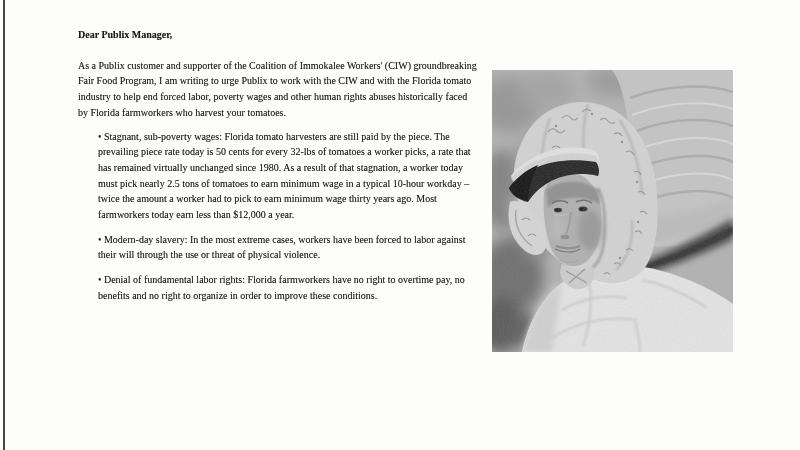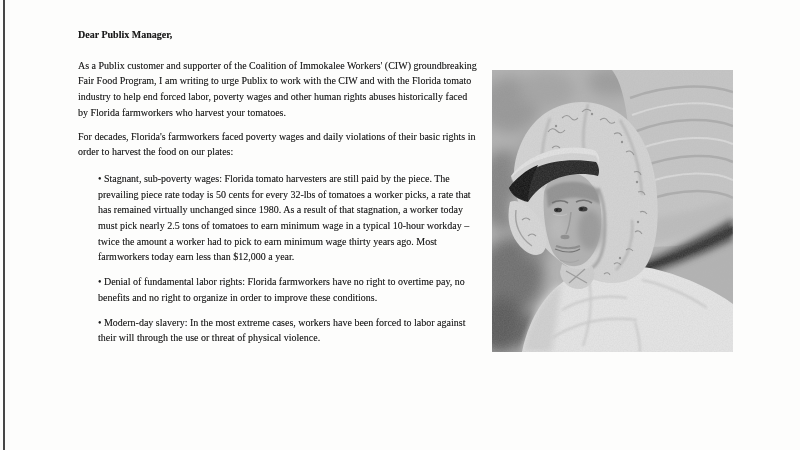--- a/index.html
+++ b/index.html
@@ -196,24 +196,23 @@
 
           <rect width="241" height="282" filter="url(#grain)" opacity="0.42"></rect>
         </g>
       </svg>
     </div>
 
     <p class="salutation">Dear Publix Manager,</p>
 
     <p class="para1"><span>As a Publix customer and supporter of the Coalition of Immokalee Workers' (CIW) groundbreaking Fair Food Program, </span><span class="bold">I am writing to urge Publix to work with the CIW and with the Florida tomato industry to help end forced labor, poverty wages and other human rights abuses historically faced by Florida farmworkers who harvest your tomatoes.</span></p>
 
-    <p class="para2">For decades, Florida's farmworkers faced poverty wages and daily violations of their basic rights in order to harvest the food on our plates:</p>
 
     <div class="bullets">
       <p class="bullet"><span class="bold">•</span><span class="bold b-title">Stagnant, sub-poverty wages</span><span>: Florida tomato harvesters are still paid by the piece. The prevailing piece rate today is 50 cents for every 32-lbs of tomatoes a worker picks, a rate that has remained virtually unchanged since 1980. As a result of that stagnation, a worker today must pick nearly 2.5 tons of tomatoes to earn minimum wage in a typical 10-hour workday – twice the amount a worker had to pick to earn minimum wage thirty years ago. Most farmworkers today earn less than $12,000 a year.</span></p>
 
+      <p class="bullet"><span class="bold">•</span><span class="bold b-title">Modern-day slavery</span><span>: In the most extreme cases, workers have been forced to labor against their will through the use or threat of physical violence.</span></p>
+
       <p class="bullet"><span class="bold">•</span><span class="bold b-title">Denial of fundamental labor rights</span><span>: Florida farmworkers have no right to overtime pay, no benefits and no right to organize in order to improve these conditions.</span></p>
-
-      <p class="bullet"><span class="bold">•</span><span class="bold b-title">Modern-day slavery</span><span>: In the most extreme cases, workers have been forced to labor against their will through the use or threat of physical violence.</span></p>
     </div>
 
   </div>
 </div>
 
 </body></html>

